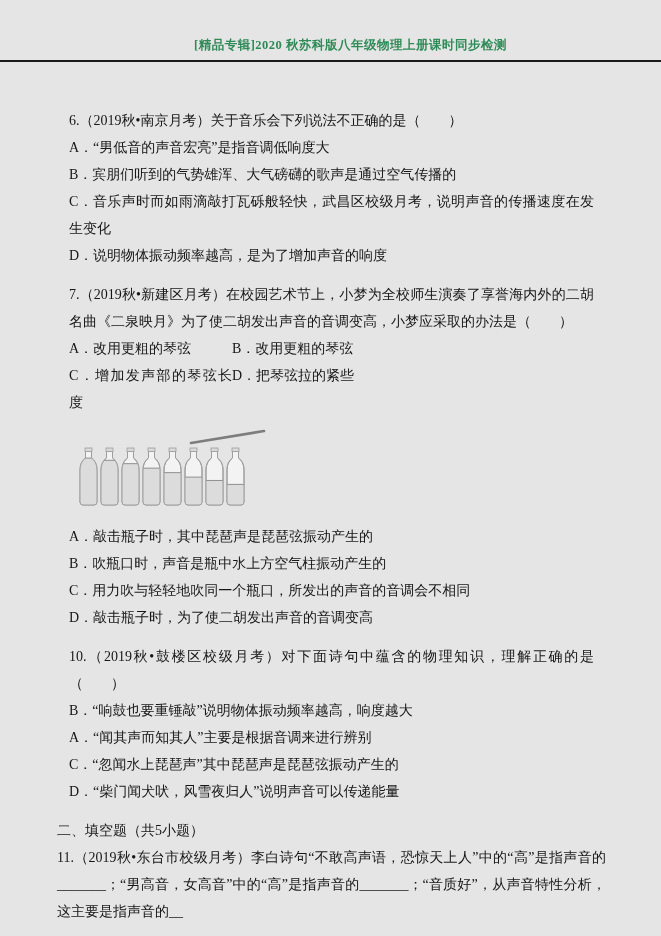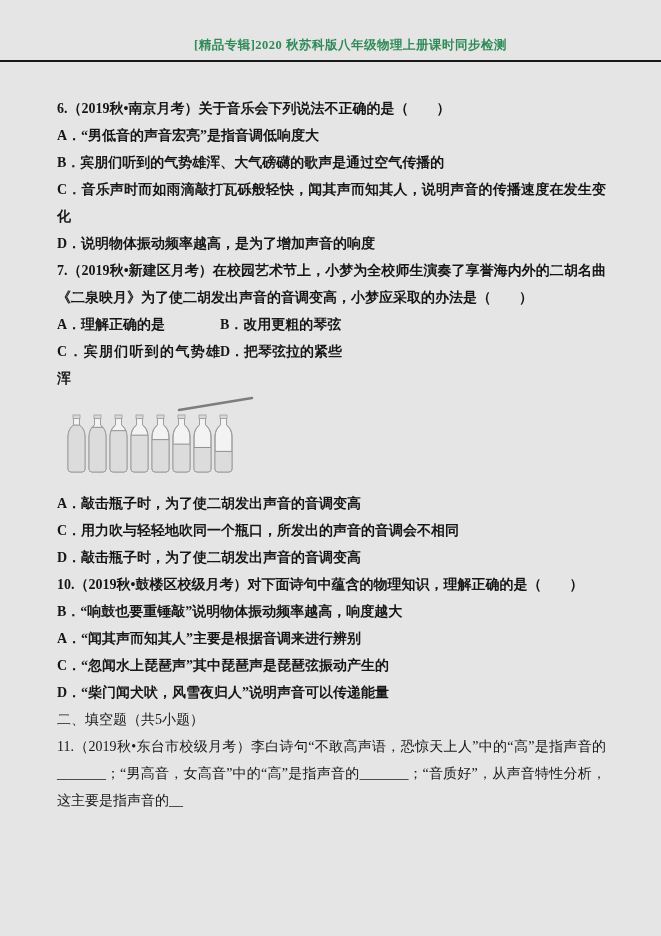--- a/index.html
+++ b/index.html
@@ -21,51 +21,51 @@
   .rule{
     position:absolute;top:60px;left:0;width:661px;height:0;
     border-top:2px solid #1a1a1a;
   }
   .content{
     position:absolute;top:95px;left:57px;width:549px;
     font-size:14px;line-height:27px;
     text-align:justify;
   }
   .content p{margin:0;}
-  .question{margin:0;font-weight:bold;}
+  .question{margin:12px;}
   .opt-grid2{display:grid;grid-template-columns:163px auto;}
   .opt-row4{display:grid;grid-template-columns:92px 90px 68px auto;}
   .figure{margin:3px 0 2px 4px;}
   .section-heading{font-weight:normal;}
   .fill-blank{letter-spacing:0;}
 </style>
 </head>
 <body>
 
 <div class="page">
 
   <div class="header" style="color: rgb(46, 139, 87);">[精品专辑]2020 秋苏科版八年级物理上册课时同步检测</div>
   <div class="rule"></div>
 
   <div class="content">
 
     <div class="question">
       <p>6.（2019秋•南京月考）关于音乐会下列说法不正确的是（　　）</p>
       <p>A．“男低音的声音宏亮”是指音调低响度大</p>
       <p>B．宾朋们听到的气势雄浑、大气磅礴的歌声是通过空气传播的</p>
-      <p>C．音乐声时而如雨滴敲打瓦砾般轻快，闻其声而知其人，说明声音的传播速度在发生变化</p>
+      <p>C．音乐声时而如雨滴敲打瓦砾般轻快，武昌区校级月考，说明声音的传播速度在发生变化</p>
       <p>D．说明物体振动频率越高，是为了增加声音的响度</p>
     </div>
 
     <div class="question">
       <p>7.（2019秋•新建区月考）在校园艺术节上，小梦为全校师生演奏了享誉海内外的二胡名曲《二泉映月》为了使二胡发出声音的音调变高，小梦应采取的办法是（　　）</p>
       <div class="opt-grid2">
-        <span>A．理解正确的是</span>
+        <span>A．改用更粗的琴弦</span>
         <span>B．改用更粗的琴弦</span>
-        <span>C．宾朋们听到的气势雄浑</span>
+        <span>C．增加发声部的琴弦长度</span>
         <span>D．把琴弦拉的紧些</span>
       </div>
     </div>
 
 
     <div class="question">
       <div class="figure">
         <svg id="bottles-svg" width="200" height="84" viewBox="0 0 200 84" xmlns="http://www.w3.org/2000/svg">
             <clipPath id="cp0">
               <path d="M 12.5,23.5 L 18.5,23.5 L 18.5,30 Q 24,34 24,42 L 24,74 Q 24,77 21,77 L 10,77 Q 7,77 7,74 L 7,42 Q 7,34 12.5,30 Z"></path>
@@ -127,21 +127,22 @@
               <path d="M 159.5,23.5 L 165.5,23.5 L 165.5,30 Q 171,34 171,42 L 171,74 Q 171,77 168,77 L 157,77 Q 154,77 154,74 L 154,42 Q 154,34 159.5,30 Z"></path>
             </clipPath>
             <path d="M 159.5,23.5 L 165.5,23.5 L 165.5,30 Q 171,34 171,42 L 171,74 Q 171,77 168,77 L 157,77 Q 154,77 154,74 L 154,42 Q 154,34 159.5,30 Z" fill="#f3f3f3" stroke="#9e9e9e" stroke-width="1"></path>
             <rect x="154" y="56.400000000000006" width="17" height="20.599999999999994" fill="#dcdcdc" clip-path="url(#cp7)"></rect>
             <line x1="154" y1="56.400000000000006" x2="171" y2="56.400000000000006" stroke="#8f8f8f" stroke-width="1" clip-path="url(#cp7)"></line>
             <path d="M 159.5,23.5 L 165.5,23.5 L 165.5,30 Q 171,34 171,42 L 171,74 Q 171,77 168,77 L 157,77 Q 154,77 154,74 L 154,42 Q 154,34 159.5,30 Z" fill="none" stroke="#9e9e9e" stroke-width="1"></path>
             <rect x="159" y="20" width="7" height="3.5" fill="#d9d9d9" stroke="#9e9e9e" stroke-width="0.8"></rect>
             <line x1="118" y1="15" x2="191" y2="3" stroke="#7d7d7d" stroke-width="2.6" stroke-linecap="round"></line>
           </svg>
       </div>
-      <p>A．敲击瓶子时，为了使二胡发出声音的音调变高</p>
+      <p>A．敲击瓶子时，其中琵琶声是琵琶弦振动产生的</p>
+      <p>B．吹瓶口时，声音是瓶中水上方空气柱振动产生的</p>
       <p>C．用力吹与轻轻地吹同一个瓶口，所发出的声音的音调会不相同</p>
       <p>D．敲击瓶子时，为了使二胡发出声音的音调变高</p>
     </div>
 
     <div class="question">
       <p>10.（2019秋•鼓楼区校级月考）对下面诗句中蕴含的物理知识，理解正确的是（　　）</p>
       <p>B．“响鼓也要重锤敲”说明物体振动频率越高，响度越大</p>
       <p>A．“闻其声而知其人”主要是根据音调来进行辨别</p>
       <p>C．“忽闻水上琵琶声”其中琵琶声是琵琶弦振动产生的</p>
       <p>D．“柴门闻犬吠，风雪夜归人”说明声音可以传递能量</p>

